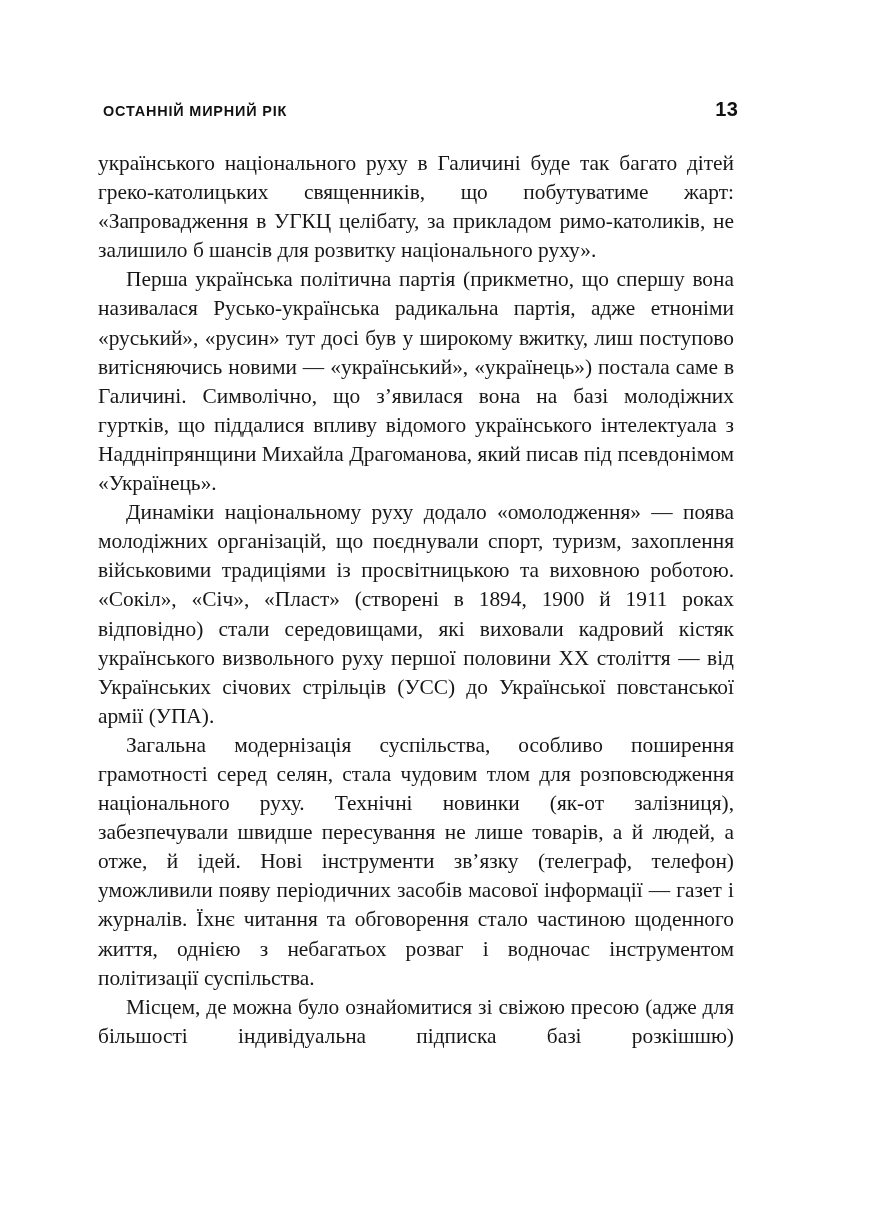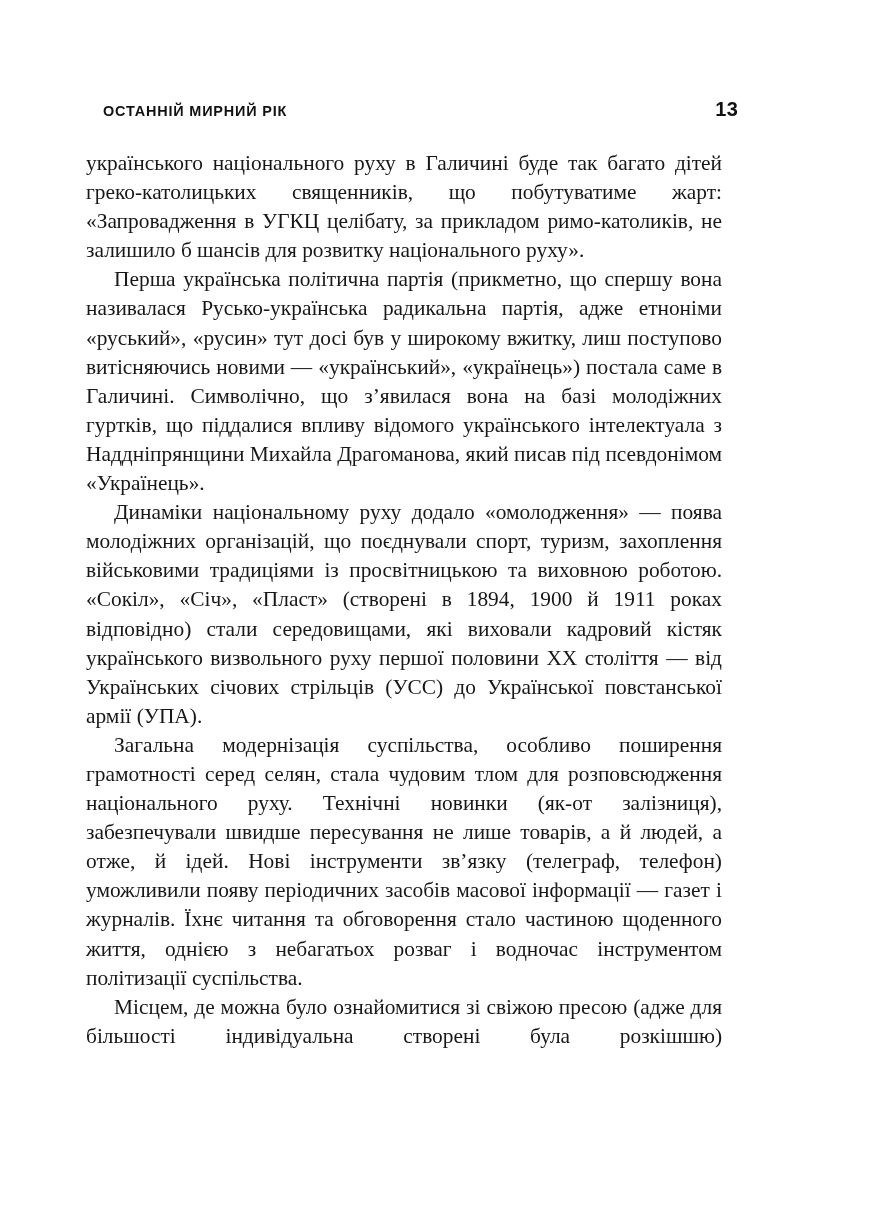--- a/index.html
+++ b/index.html
@@ -42,21 +42,21 @@
     font-family: "Liberation Sans", "DejaVu Sans", sans-serif;
     font-weight: 700;
     font-size: 20px;
     color: #111111;
     letter-spacing: 0.2px;
   }
 
   
   .textblock {
     position: absolute;
-    left: 86px;
+    left: 98px;
     top: 149px;
     width: 636px;
     font-family: "Liberation Serif", "DejaVu Serif", serif;
     font-size: 21.4px;
     line-height: 29.1px;
     color: #171717;
     text-align: justify;
     text-justify: inter-word;
     -webkit-hyphens: none;
     hyphens: none;
@@ -81,16 +81,16 @@
   <div class="running-head">
     <span class="rh-title">ОСТАННІЙ МИРНИЙ РІК</span>
     <span class="rh-folio">13</span>
   </div>
 
   <div class="textblock">
     <p>українського національного руху в Галичині буде так багато дітей греко-католицьких священників, що побутуватиме жарт: «Запровадження в УГКЦ целібату, за прикладом римо-католиків, не залишило б шансів для розвитку національного руху».</p>
     <p class="indent">Перша українська політична партія (прикметно, що спершу вона називалася Русько-українська радикальна партія, адже етноніми «руський», «русин» тут досі був у широкому вжитку, лиш поступово витісняючись новими — «український», «українець») постала саме в Галичині. Символічно, що з’явилася вона на базі молодіжних гуртків, що піддалися впливу відомого українського інтелектуала з Наддніпрянщини Михайла Драгоманова, який писав під псевдонімом «Українець».</p>
     <p class="indent">Динаміки національному руху додало «омолодження» — поява молодіжних організацій, що поєднували спорт, туризм, захоплення військовими традиціями із просвітницькою та виховною роботою. «Сокіл», «Січ», «Пласт» (створені в 1894, 1900 й 1911 роках відповідно) стали середовищами, які виховали кадровий кістяк українського визвольного руху першої половини XX століття — від Українських січових стрільців (УСС) до Української повстанської армії (УПА).</p>
     <p class="indent">Загальна модернізація суспільства, особливо поширення грамотності серед селян, стала чудовим тлом для розповсюдження національного руху. Технічні новинки (як-от залізниця), забезпечували швидше пересування не лише товарів, а й людей, а отже, й ідей. Нові інструменти зв’язку (телеграф, телефон) уможливили появу періодичних засобів масової інформації — газет і журналів. Їхнє читання та обговорення стало частиною щоденного життя, однією з небагатьох розваг і водночас інструментом політизації суспільства.</p>
-    <p class="indent full-last">Місцем, де можна було ознайомитися зі свіжою пресою (адже для більшості індивідуальна створені була розкішшю)</p>
+    <p class="indent full-last">Місцем, де можна було ознайомитися зі свіжою пресою (адже для більшості індивідуальна підписка базі розкішшю)</p>
   </div>
 
 </div>
 
 </body></html>

